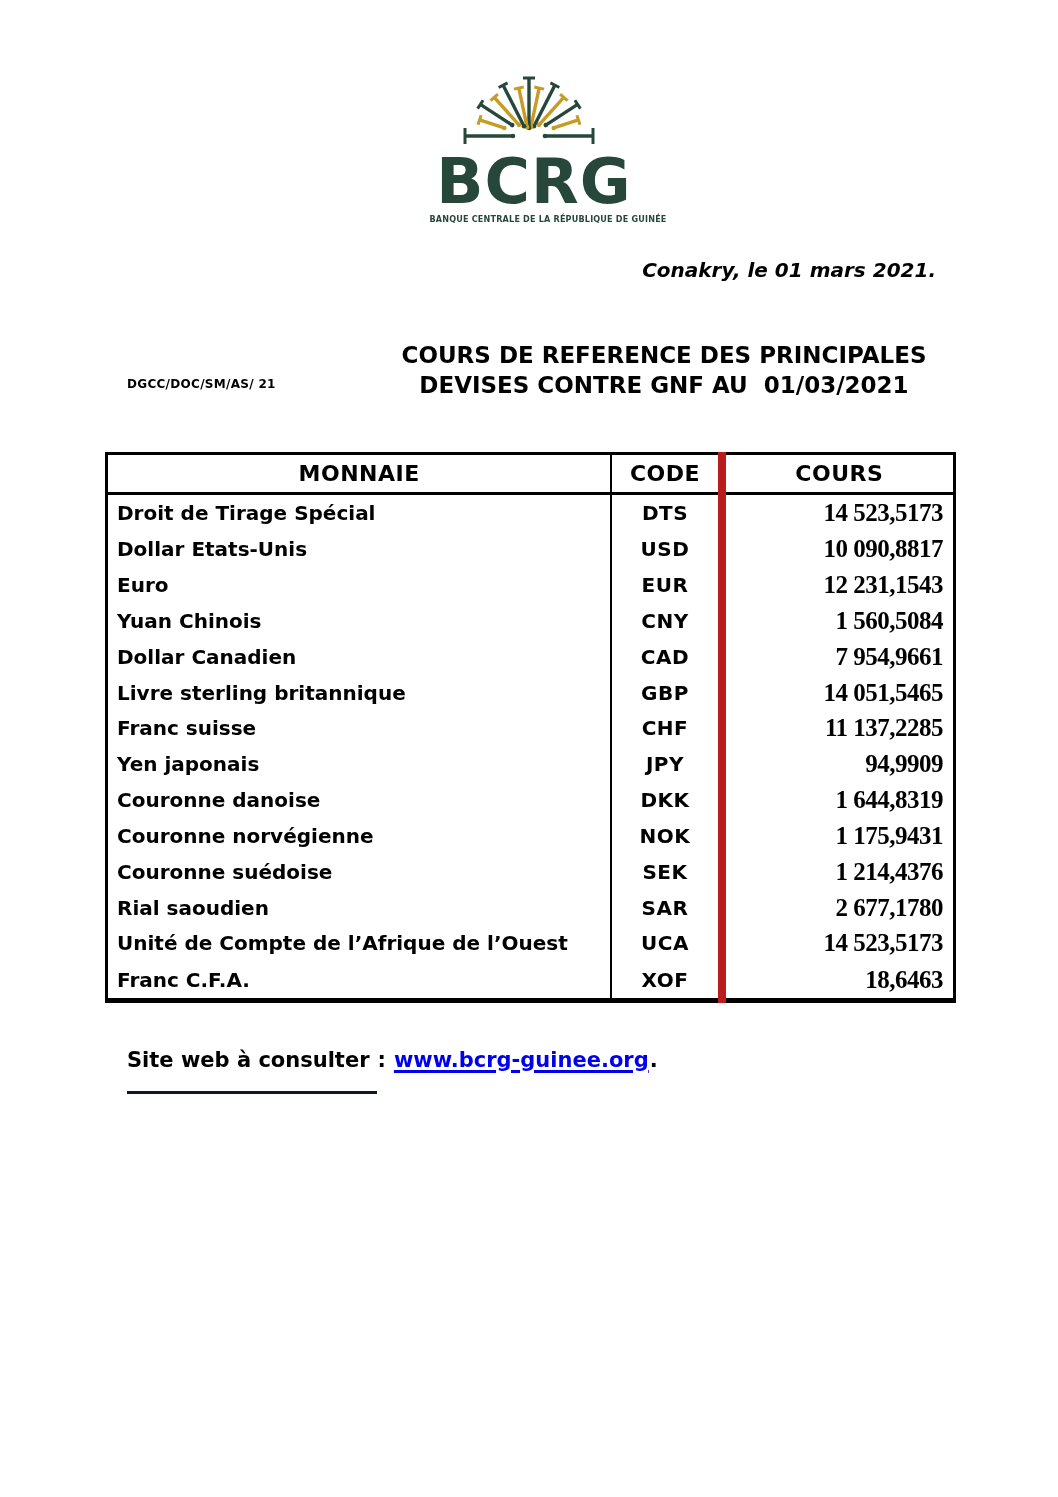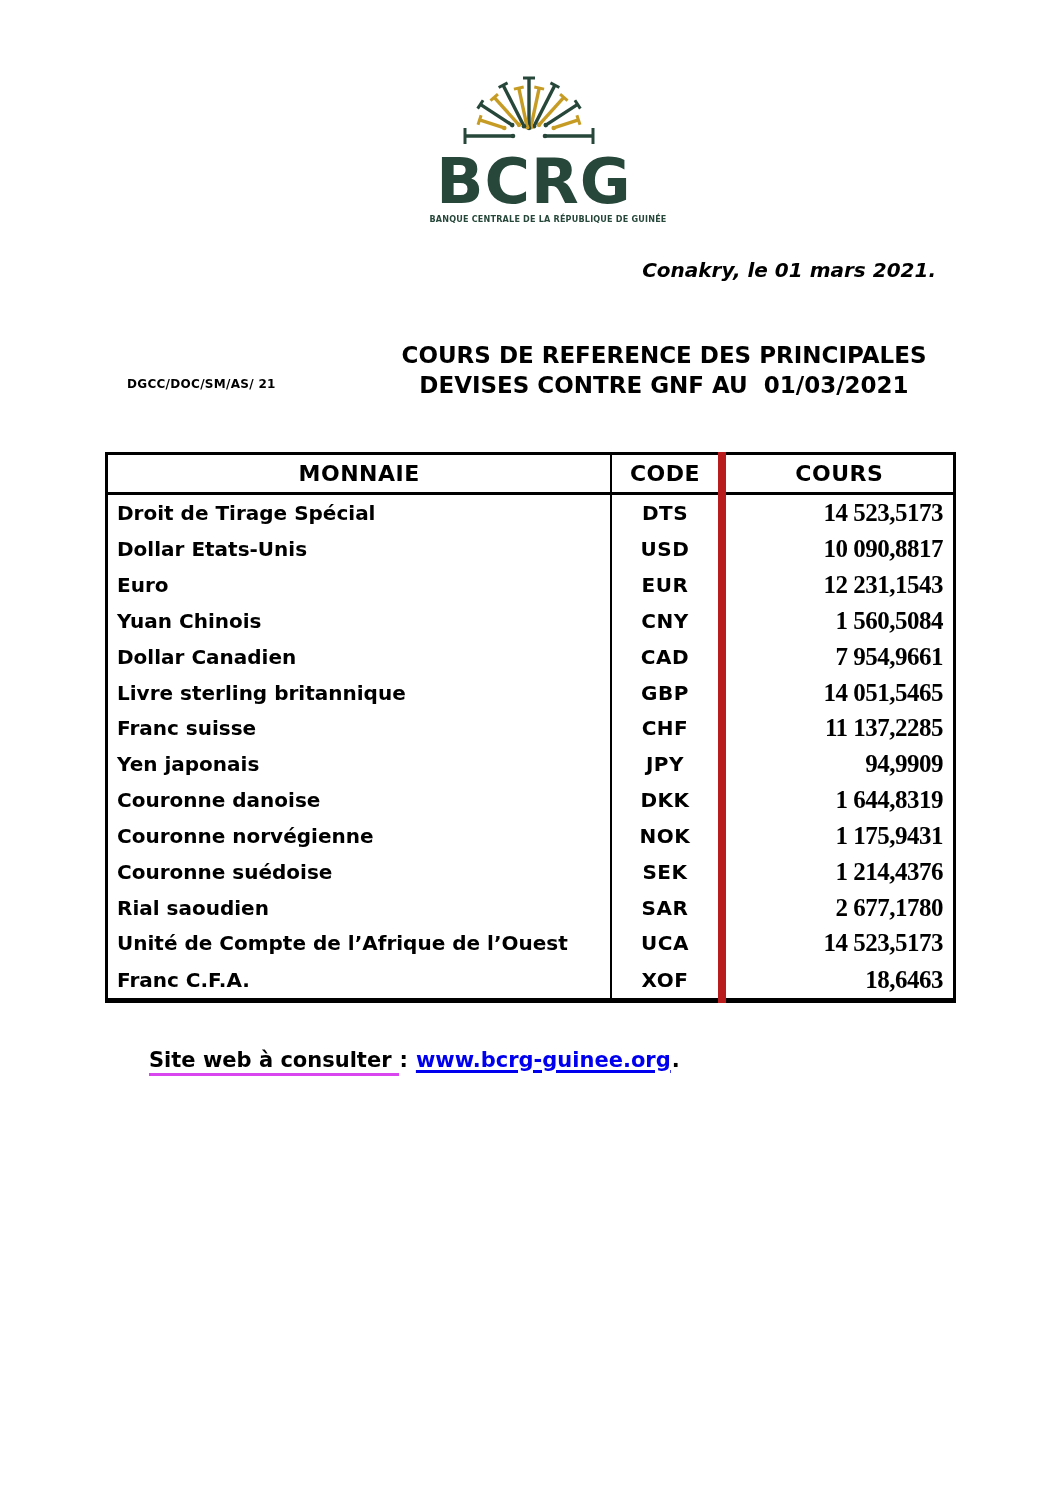--- a/index.html
+++ b/index.html
@@ -36,21 +36,21 @@
   .rates th:nth-child(2), .rates td:nth-child(2) {
               border-left:2px solid #000; border-right:8px solid #b91c1c; }
   .rates td { vertical-align:middle; }
   td.c-currency { font-size:20px; font-weight:bold; padding-left:9px; text-align:left; }
   td.c-code     { font-size:20px; font-weight:bold; text-align:center; letter-spacing:0.5px; }
   td.c-rate     { font-family:"Liberation Serif","DejaVu Serif",serif; font-size:25px; font-weight:bold;
                   text-align:right; padding-right:10px; letter-spacing:-0.5px; }
 
   
   .footer { position:absolute; left:127px; top:1048px; font-size:21px; font-weight:bold; }
-  .site-label { display:inline-block; border-bottom:3px solid #d946ef; padding-right:7px; padding-bottom:1px;margin-left:22px; }
+  .site-label { display:inline-block; border-bottom:3px solid #0f172a; padding-right:7px; padding-bottom:19px; }
   .site-sep { margin:0 8px 0 1px; }
   .site-link { color:var(--link-blue,#0000EE); font-weight:bold; text-decoration:underline;
                text-decoration-thickness:2.5px; text-underline-offset:3px;text-align:right; }
   .site-period { margin-left:1px; }
 </style>
 </head>
 <body>
 
 <div class="page">
 

